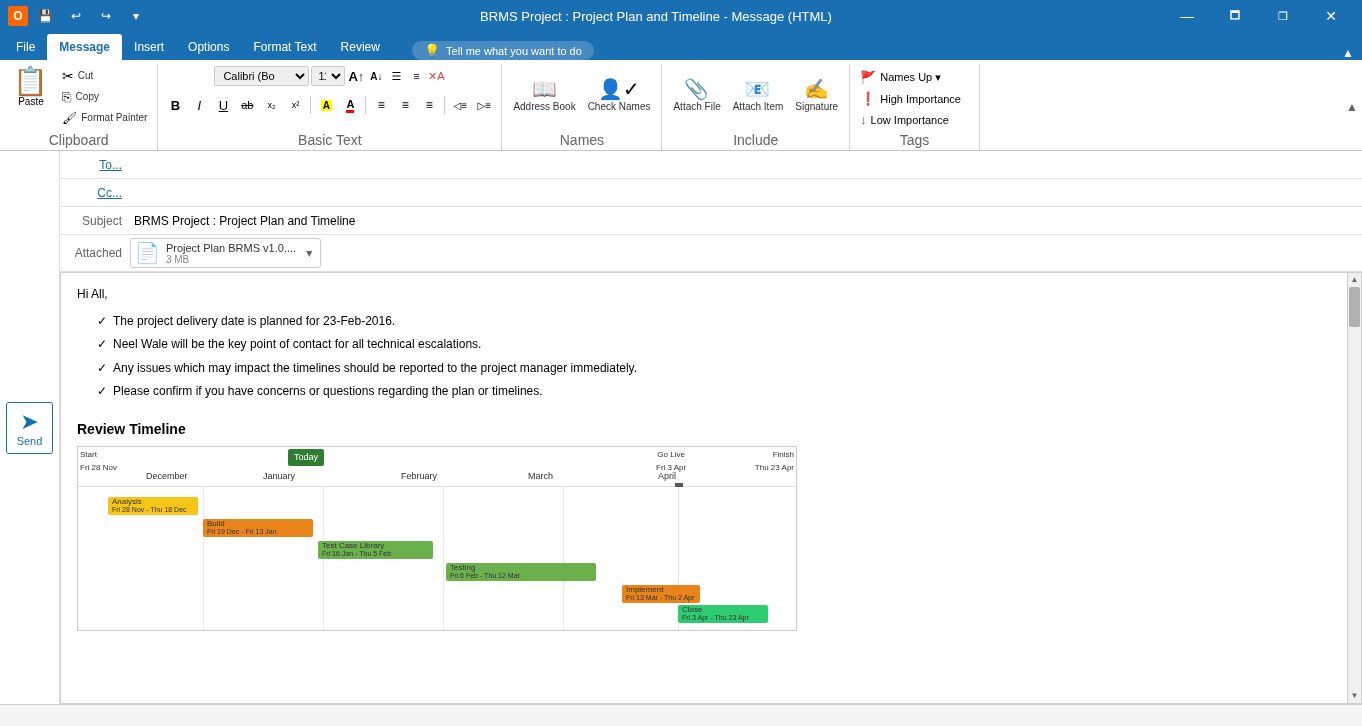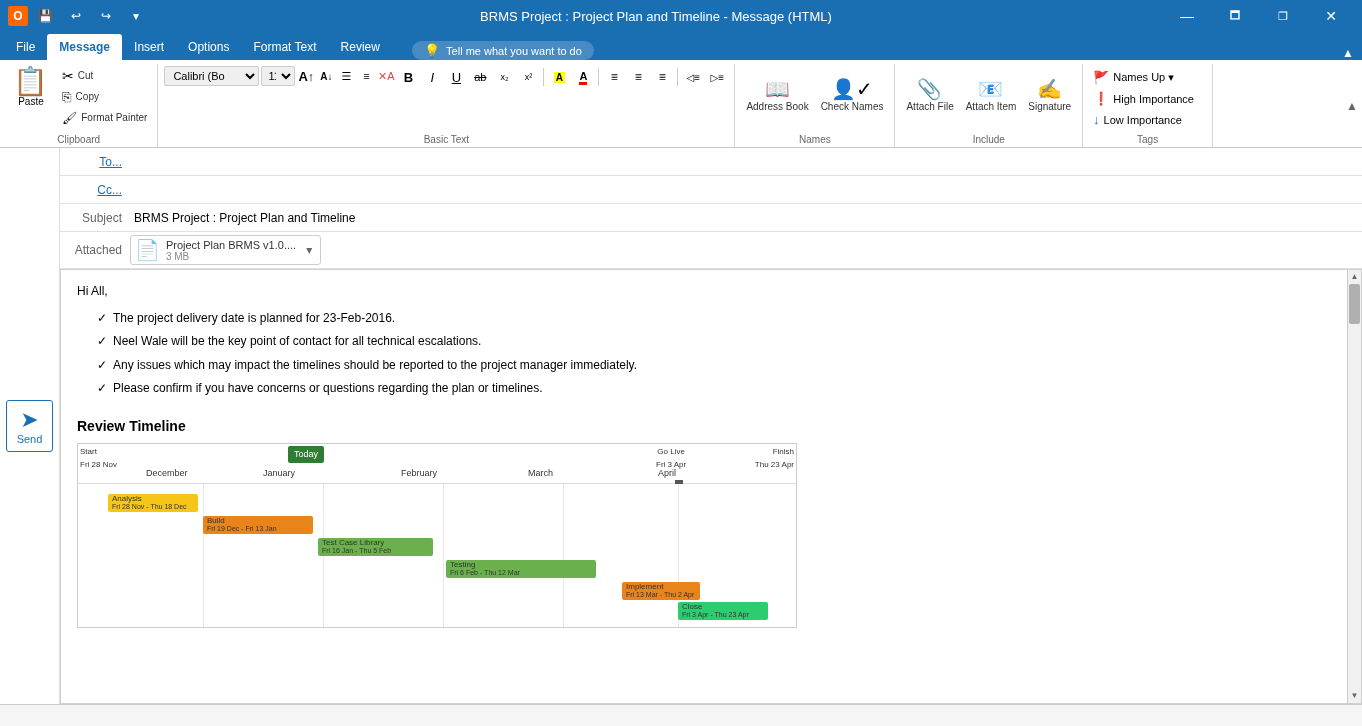--- a/index.html
+++ b/index.html
@@ -68,21 +68,21 @@
     }
     .ribbon-group-content {
       display: flex;
       flex-direction: row;
       align-items: flex-start;
       flex: 1;
       padding: 2px 2px 0 2px;
       gap: 2px;
     }
     .ribbon-group-label {
-      font-size: 10px;
+      font-size: 14px;
       color: #666;
       text-align: center;
       padding: 2px 4px;
       border-top: 1px solid transparent;
     }
     .ribbon-btn {
       display: flex;
       flex-direction: column;
       align-items: center;
       justify-content: center;
@@ -334,21 +334,21 @@
           <div class="ribbon-btn ribbon-btn-small">
             <span class="btn-icon" style="font-size:12px;">🖌</span>
             <span class="btn-label">Format Painter</span>
           </div>
         </div>
       </div>
       <div class="ribbon-group-label">Clipboard</div>
     </div>
 
     <div class="ribbon-group" style="min-width: 200px;">
-      <div class="ribbon-group-content" style="flex-direction:row; gap:2px;">
+      <div class="ribbon-group-content" style="flex-direction:column; gap:8px;align-items:center;">
 
         <div class="font-row">
           <select class="font-select">
             <option>Calibri (Bo</option>
           </select>
           <select class="font-size-select">
             <option>11</option>
           </select>
           <div class="mini-btn" style="font-size:13px; font-weight:bold;">A↑</div>
           <div class="mini-btn" style="font-size:10px; font-weight:bold;">A↓</div>

